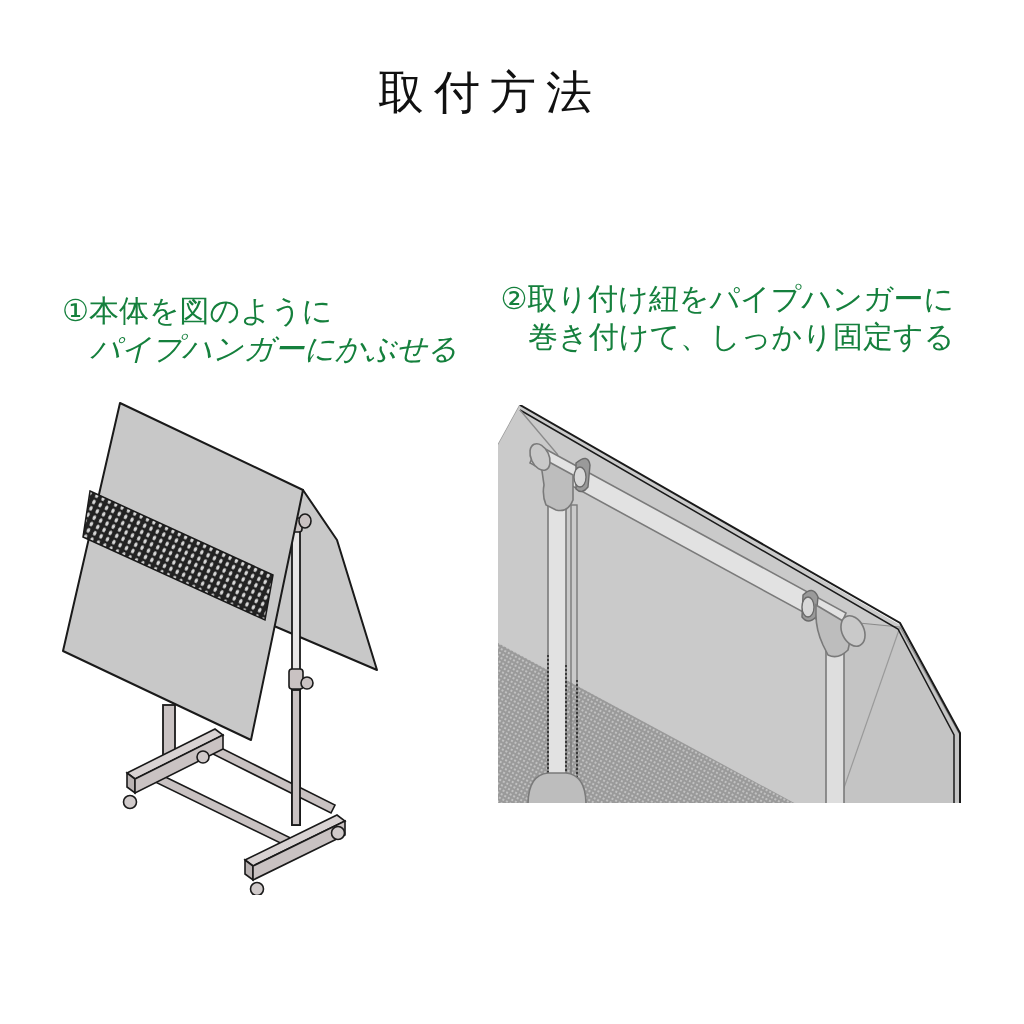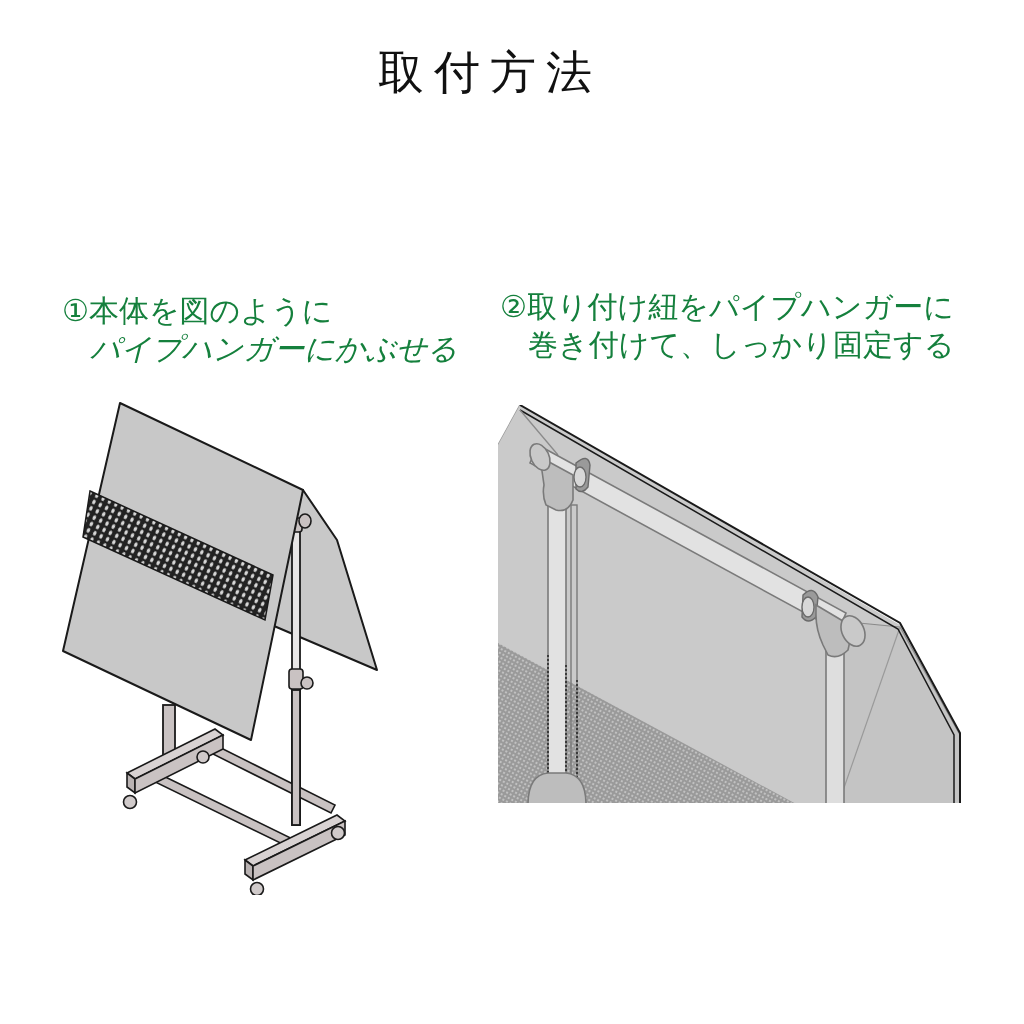--- a/index.html
+++ b/index.html
@@ -1,22 +1,22 @@
 <!DOCTYPE html>
 <html><head>
   <meta charset="utf-8">
   <style>
     html, body { margin: 0; padding: 0; background: #ffffff; }
     body { width: 1024px; height: 1024px; position: relative; overflow: hidden;
            font-family: "DejaVu Sans", "Liberation Sans", sans-serif; color: #1a1a1a; }
-    .title { position: absolute; top: 42px; left: 0; width: 980px; text-align: center;
+    .title { position: absolute; top: 62px; left: 0; width: 980px; text-align: center;
              font-size: 46px; letter-spacing: 10px; font-weight: 400; color: #111; }
     .step { position: absolute; font-size: 30px; line-height: 38px; color: #15803d; white-space: nowrap; }
     .step1 { left: 62px; top: 292px; }
-    .step2 { left: 500px; top: 288px; }
+    .step2 { left: 500px; top: 280px; text-align: right; }
     .step .l2 { display: block; }
     .step1 .l2 { padding-left: 28px; font-style: italic; }
     .step2 .l2 { padding-left: 28px; }
     svg { position: absolute; }
     .fig1 { left: 55px; top: 395px; }
     .fig2 { left: 498px; top: 405px; }
   </style>
 </head>
 <body>
 

